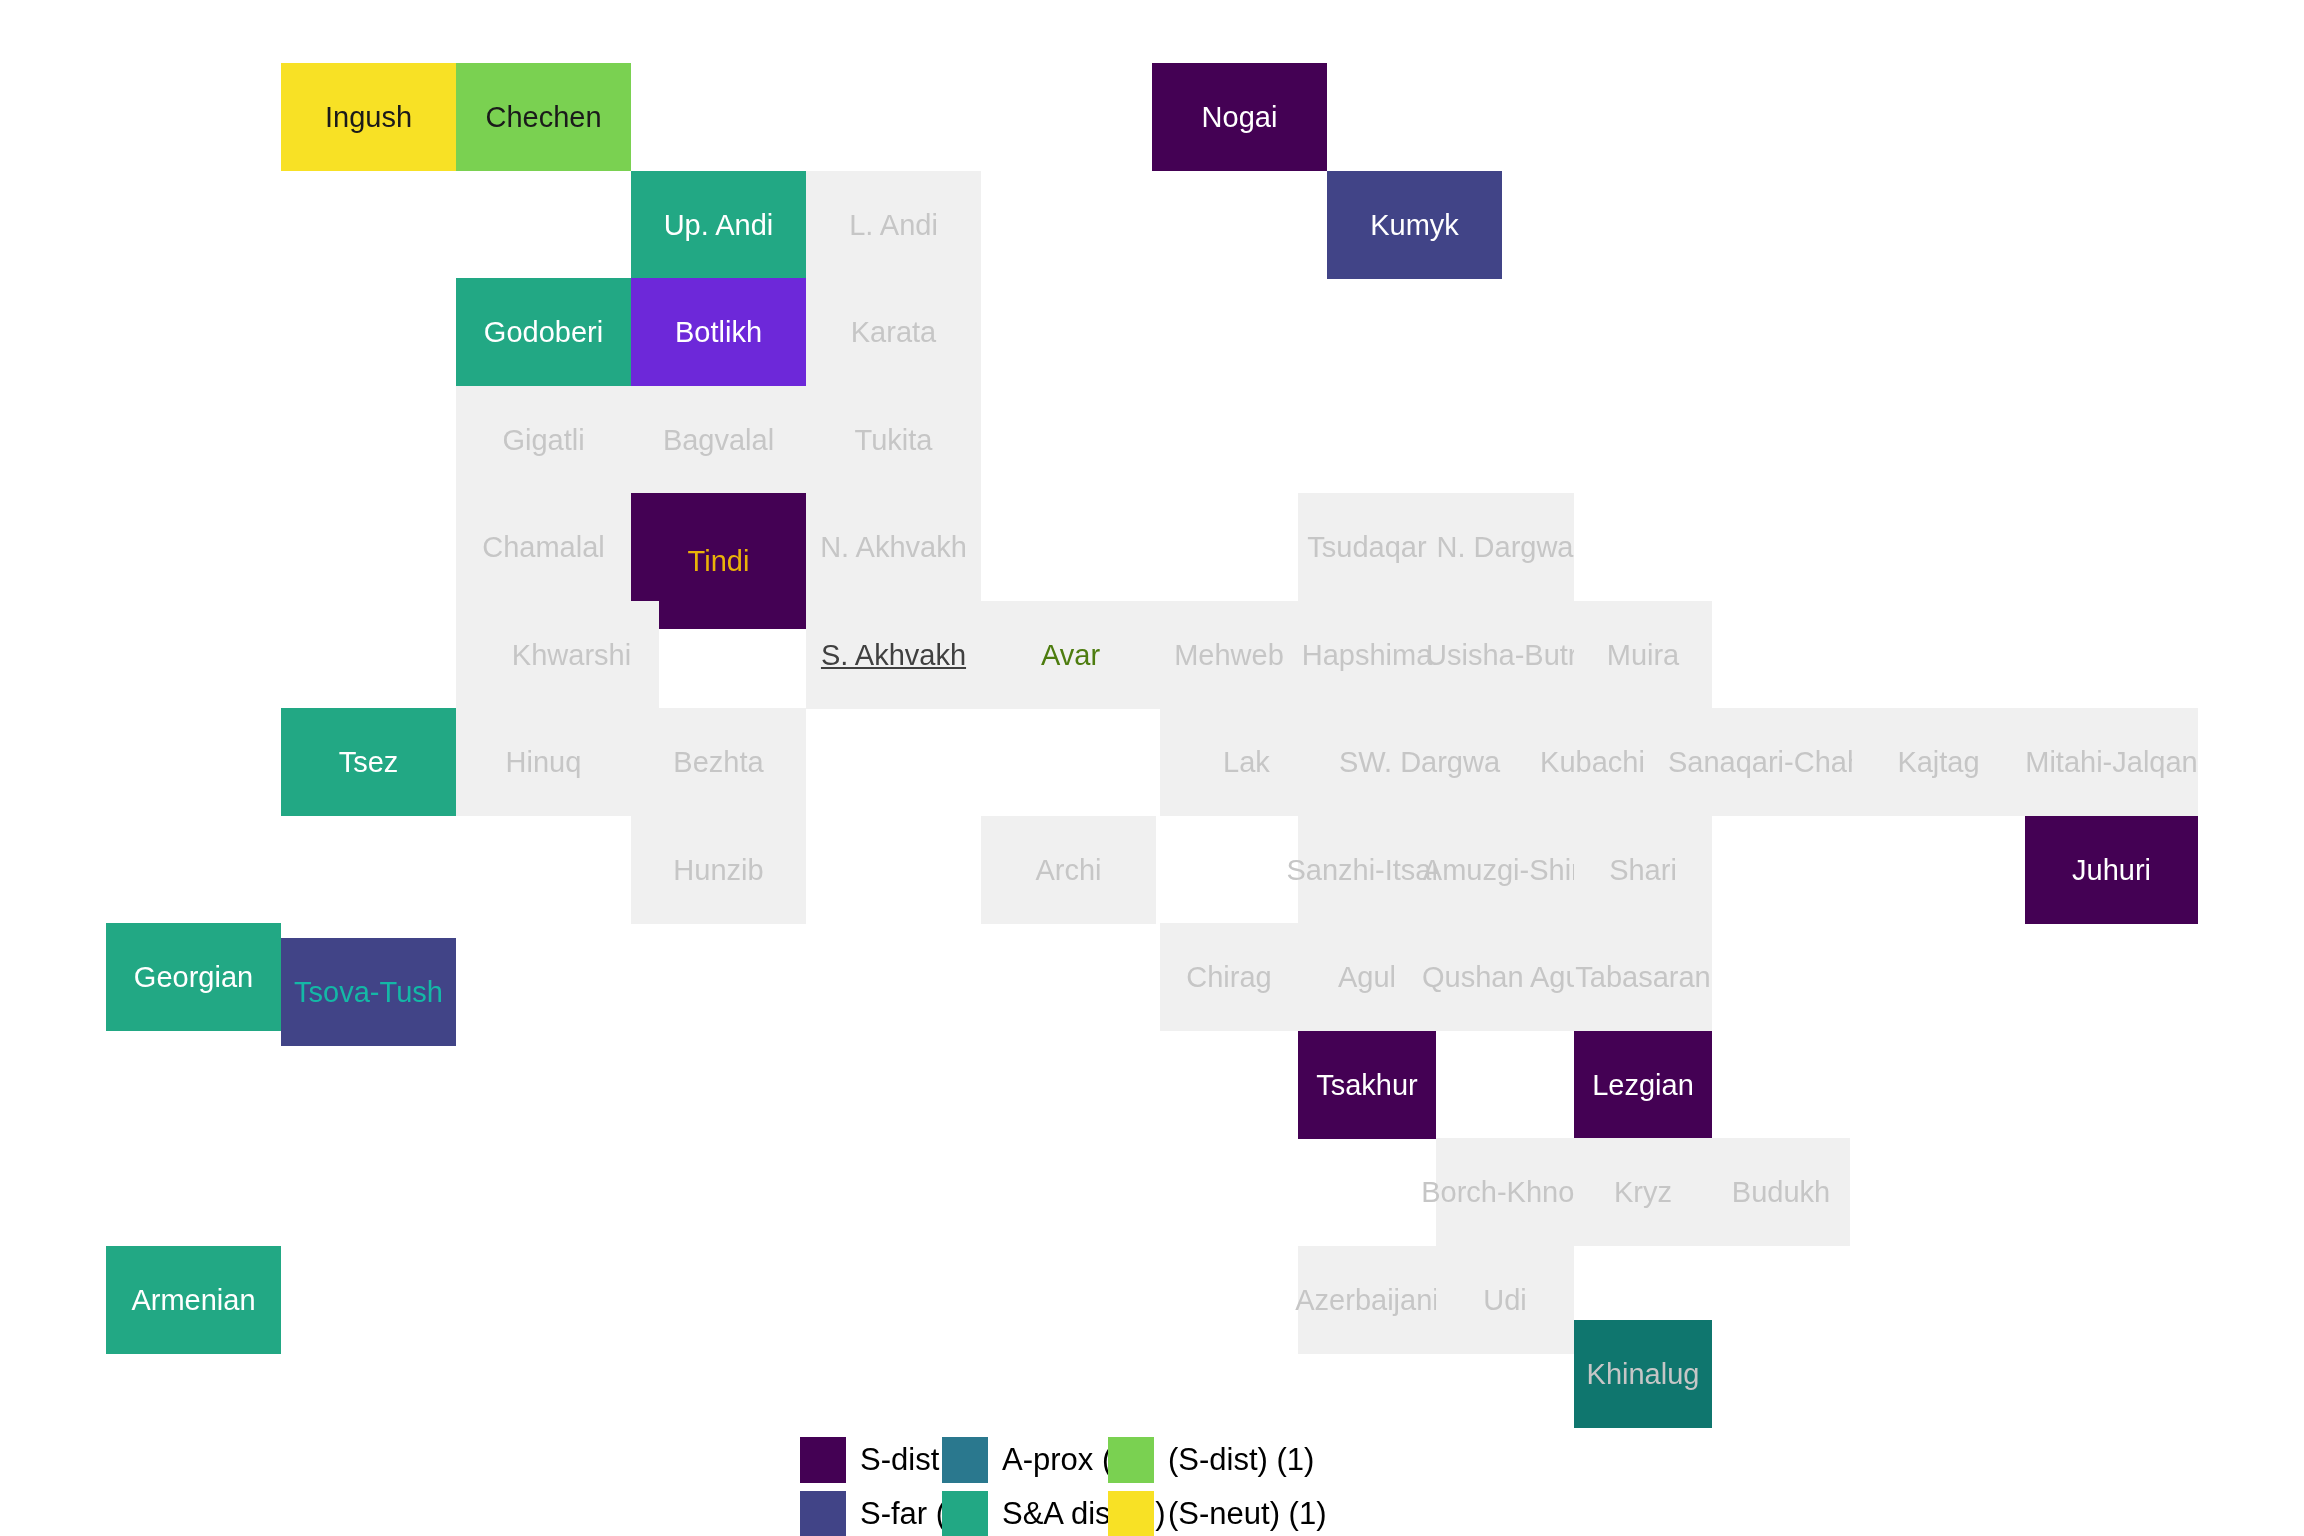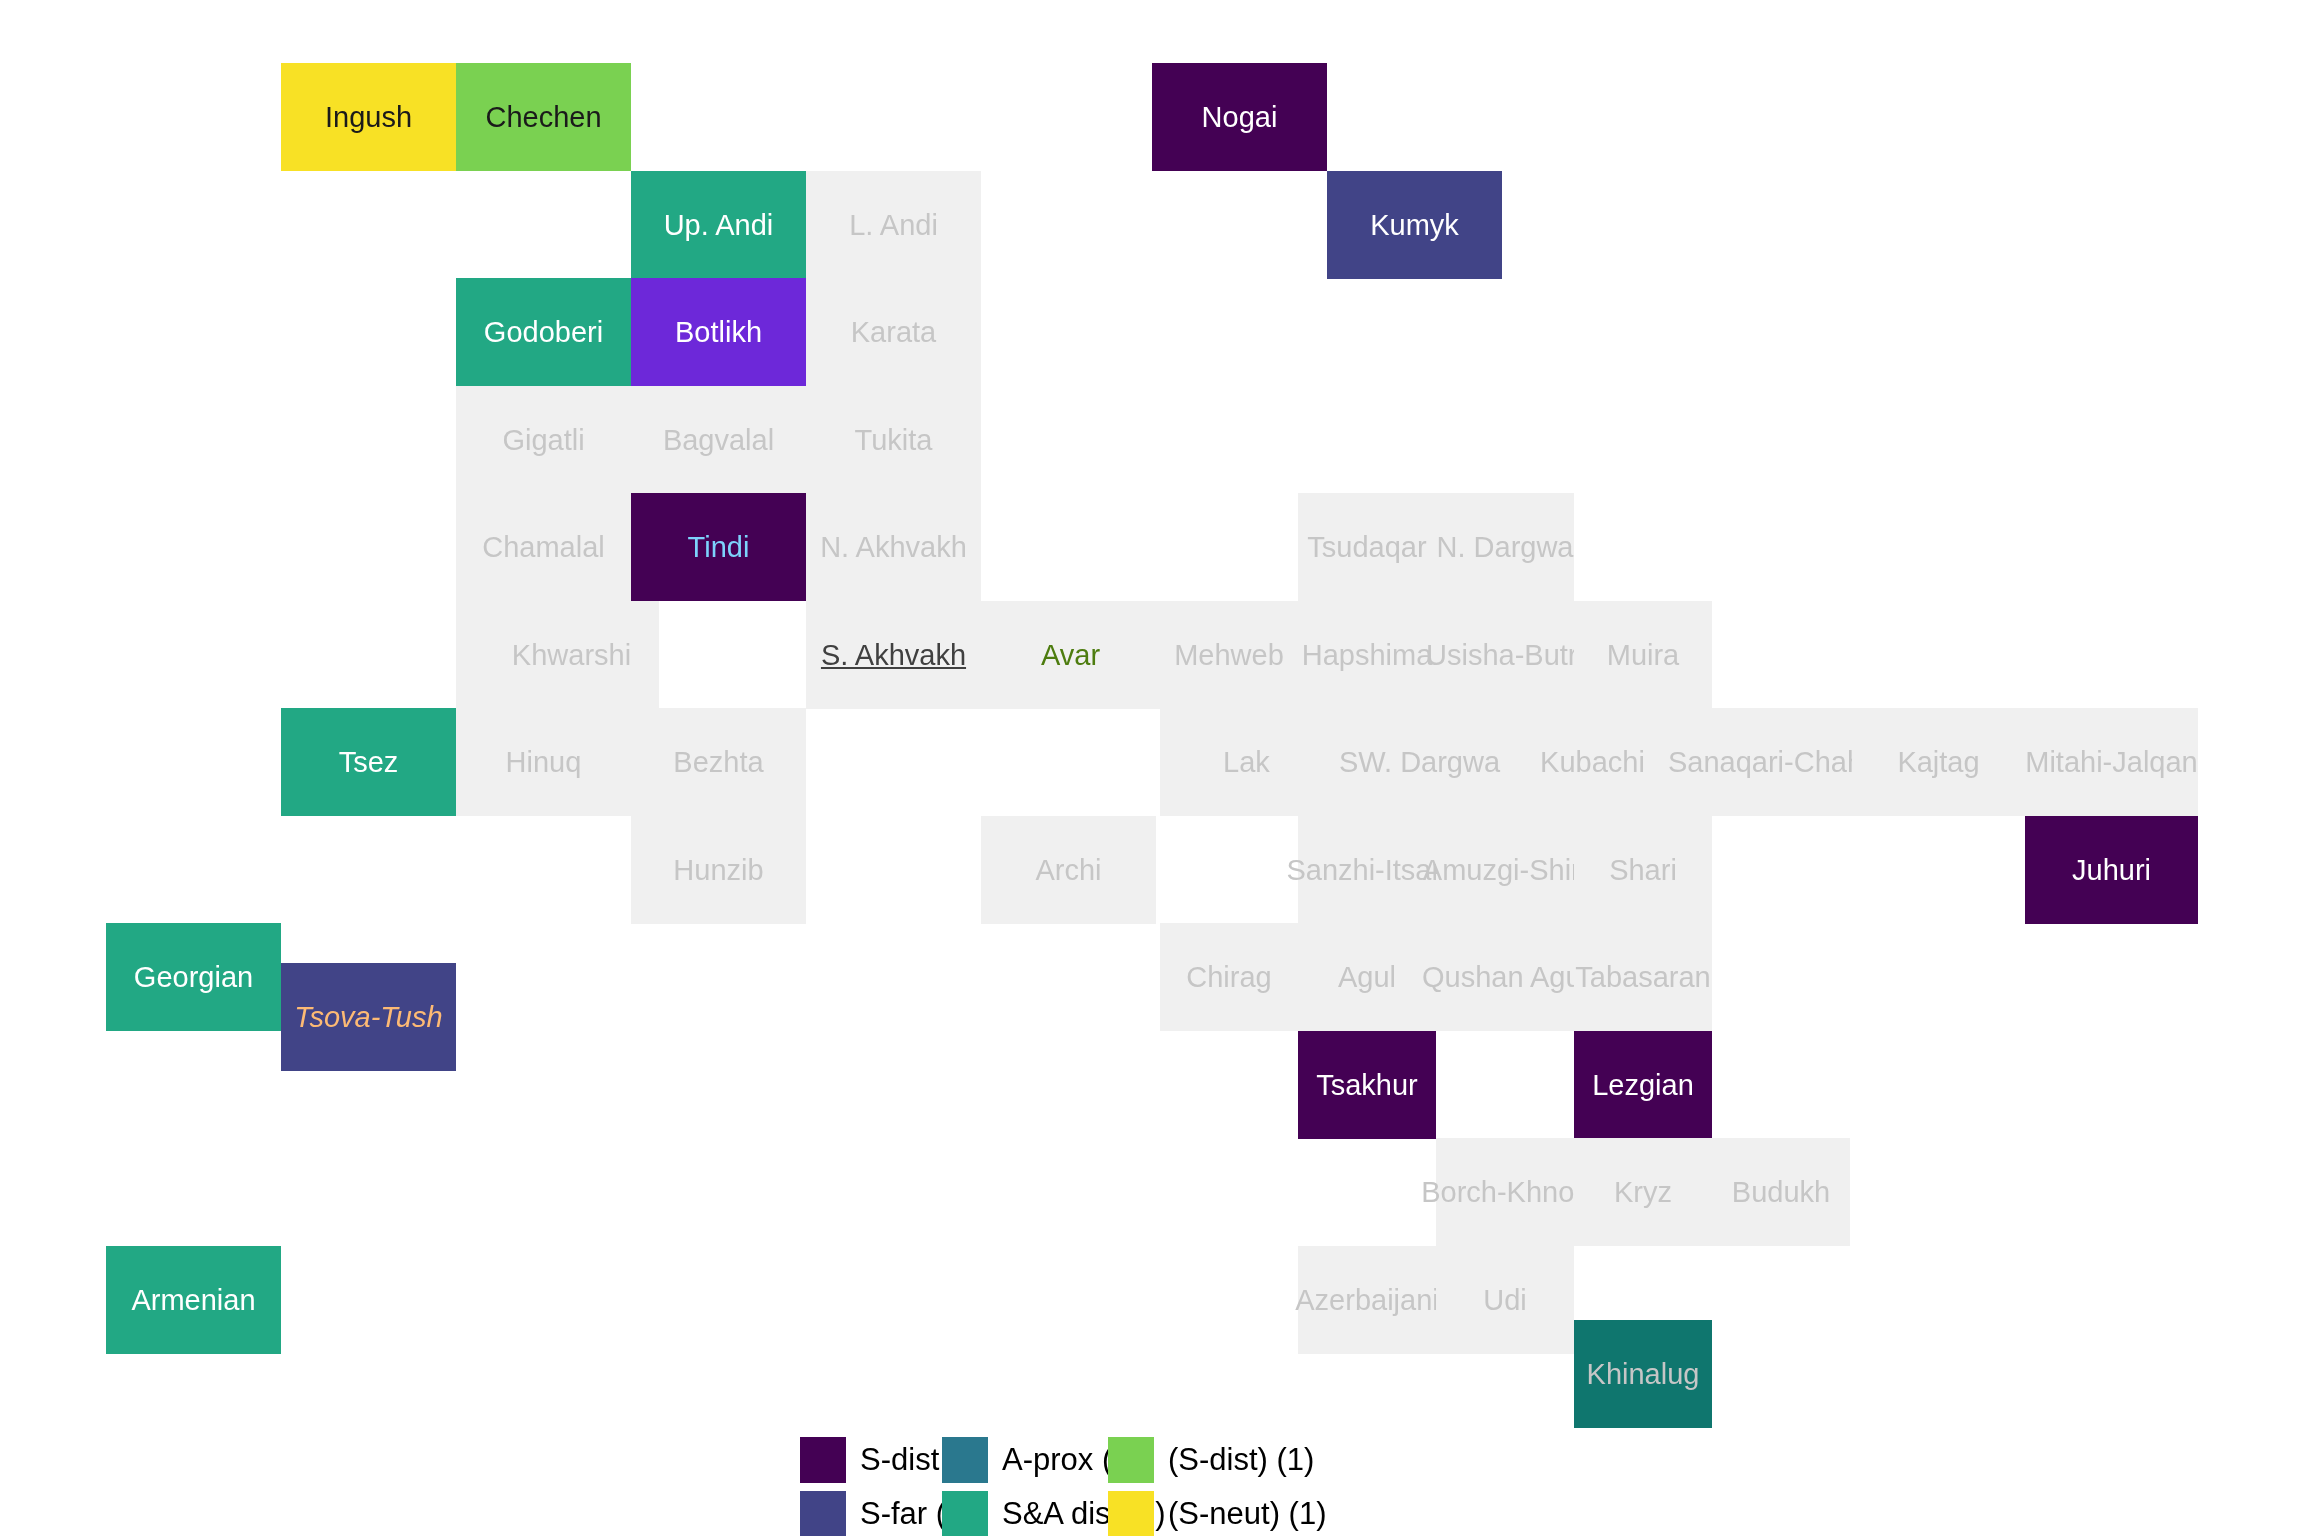--- a/index.html
+++ b/index.html
@@ -44,21 +44,21 @@
       <div class="tile" style="left: 806px; top: 171px; width: 175px; height: 108px; background: rgb(240, 240, 240); color: rgb(198, 198, 198);">L. Andi</div>
       <div class="tile" style="left: 631px; top: 171px; width: 175px; height: 108px; background: rgb(34, 168, 132); color: rgb(255, 255, 255);">Up. Andi</div>
       <div class="tile" style="left: 1327px; top: 171px; width: 175px; height: 108px; background: rgb(65, 68, 135); color: rgb(255, 255, 255);">Kumyk</div>
       <div class="tile" style="left: 456px; top: 278px; width: 175px; height: 108px; background: rgb(34, 168, 132); color: rgb(255, 255, 255);">Godoberi</div>
       <div class="tile" style="left: 631px; top: 278px; width: 175px; height: 108px; background: #6d28d9; color: rgb(255, 255, 255);">Botlikh</div>
       <div class="tile" style="left: 806px; top: 278px; width: 175px; height: 108px; background: rgb(240, 240, 240); color: rgb(198, 198, 198);">Karata</div>
       <div class="tile" style="left: 456px; top: 386px; width: 175px; height: 108px; background: rgb(240, 240, 240); color: rgb(198, 198, 198);">Gigatli</div>
       <div class="tile" style="left: 631px; top: 386px; width: 175px; height: 108px; background: rgb(240, 240, 240); color: rgb(198, 198, 198);">Bagvalal</div>
       <div class="tile" style="left: 806px; top: 386px; width: 175px; height: 108px; background: rgb(240, 240, 240); color: rgb(198, 198, 198);">Tukita</div>
       <div class="tile" style="left: 456px; top: 493px; width: 175px; height: 108px; background: rgb(240, 240, 240); color: rgb(198, 198, 198);">Chamalal</div>
-      <div class="tile" style="left: 631px; top: 493px; width: 175px; height: 108px; background: rgb(68, 1, 84); color: #7dd3fc;">Tindi</div>
+      <div class="tile" style="left: 631px; top: 493px; width: 175px; height: 136px; background: rgb(68, 1, 84); color: #eab308;">Tindi</div>
       <div class="tile" style="left: 806px; top: 493px; width: 175px; height: 108px; background: rgb(240, 240, 240); color: rgb(198, 198, 198);">N. Akhvakh</div>
       <div class="tile" style="left: 1298px; top: 493px; width: 138px; height: 108px; background: rgb(240, 240, 240); color: rgb(198, 198, 198);">Tsudaqar</div>
       <div class="tile" style="left: 1436px; top: 493px; width: 138px; height: 108px; background: rgb(240, 240, 240); color: rgb(198, 198, 198);">N. Dargwa</div>
       <div class="tile" style="left: 456px; top: 601px; width: 175px; height: 108px; background: rgb(240, 240, 240); color: rgb(198, 198, 198); padding-left: 28px;">Khwarshi</div>
       <div class="tile" style="left: 806px; top: 601px; width: 175px; height: 108px; background: rgb(240, 240, 240); color: #404040; text-decoration: underline;">S. Akhvakh</div>
       <div class="tile" style="left: 981px; top: 601px; width: 179px; height: 108px; background: rgb(240, 240, 240); color: #4d7c0f;">Avar</div>
       <div class="tile" style="left: 1160px; top: 601px; width: 138px; height: 108px; background: rgb(240, 240, 240); color: rgb(198, 198, 198);">Mehweb</div>
       <div class="tile" style="left: 1298px; top: 601px; width: 138px; height: 108px; background: rgb(240, 240, 240); color: rgb(198, 198, 198);">Hapshima</div>
       <div class="tile" style="left: 1436px; top: 601px; width: 138px; height: 108px; background: rgb(240, 240, 240); color: rgb(198, 198, 198);">Usisha-Butri</div>
       <div class="tile" style="left: 1574px; top: 601px; width: 138px; height: 108px; background: rgb(240, 240, 240); color: rgb(198, 198, 198);">Muira</div>
@@ -71,21 +71,21 @@
       <div class="tile" style="left: 1679px; top: 708px; width: 173px; height: 108px; background: rgb(240, 240, 240); color: rgb(198, 198, 198);">Sanaqari-Chah</div>
       <div class="tile" style="left: 1852px; top: 708px; width: 173px; height: 108px; background: rgb(240, 240, 240); color: rgb(198, 198, 198);">Kajtag</div>
       <div class="tile" style="left: 2025px; top: 708px; width: 173px; height: 108px; background: rgb(240, 240, 240); color: rgb(198, 198, 198);">Mitahi-Jalqan</div>
       <div class="tile" style="left: 631px; top: 816px; width: 175px; height: 108px; background: rgb(240, 240, 240); color: rgb(198, 198, 198);">Hunzib</div>
       <div class="tile" style="left: 981px; top: 816px; width: 175px; height: 108px; background: rgb(240, 240, 240); color: rgb(198, 198, 198);">Archi</div>
       <div class="tile" style="left: 1298px; top: 816px; width: 138px; height: 108px; background: rgb(240, 240, 240); color: rgb(198, 198, 198);">Sanzhi-Itsari</div>
       <div class="tile" style="left: 1436px; top: 816px; width: 138px; height: 108px; background: rgb(240, 240, 240); color: rgb(198, 198, 198);">Amuzgi-Shiri</div>
       <div class="tile" style="left: 1574px; top: 816px; width: 138px; height: 108px; background: rgb(240, 240, 240); color: rgb(198, 198, 198);">Shari</div>
       <div class="tile" style="left: 2025px; top: 816px; width: 173px; height: 108px; background: rgb(68, 1, 84); color: rgb(255, 255, 255);">Juhuri</div>
       <div class="tile" style="left: 106px; top: 923px; width: 175px; height: 108px; background: rgb(34, 168, 132); color: rgb(255, 255, 255);">Georgian</div>
-      <div class="tile" style="left: 281px; top: 963px; width: 175px; height: 108px; background: rgb(65, 68, 135); color: #fdba74; font-style: italic;">Tsova-Tush</div>
+      <div class="tile" style="left: 281px; top: 938px; width: 175px; height: 108px; background: rgb(65, 68, 135); color: #14b8a6;">Tsova-Tush</div>
       <div class="tile" style="left: 1160px; top: 923px; width: 138px; height: 108px; background: rgb(240, 240, 240); color: rgb(198, 198, 198);">Chirag</div>
       <div class="tile" style="left: 1298px; top: 923px; width: 138px; height: 108px; background: rgb(240, 240, 240); color: rgb(198, 198, 198);">Agul</div>
       <div class="tile" style="left: 1436px; top: 923px; width: 138px; height: 108px; background: rgb(240, 240, 240); color: rgb(198, 198, 198);">Qushan Agul</div>
       <div class="tile" style="left: 1574px; top: 923px; width: 138px; height: 108px; background: rgb(240, 240, 240); color: rgb(198, 198, 198);">Tabasaran</div>
       <div class="tile" style="left: 1298px; top: 1031px; width: 138px; height: 108px; background: rgb(68, 1, 84); color: rgb(255, 255, 255);">Tsakhur</div>
       <div class="tile" style="left: 1574px; top: 1031px; width: 138px; height: 108px; background: rgb(68, 1, 84); color: rgb(255, 255, 255);">Lezgian</div>
       <div class="tile" style="left: 1436px; top: 1138px; width: 138px; height: 108px; background: rgb(240, 240, 240); color: rgb(198, 198, 198);">Borch-Khnov</div>
       <div class="tile" style="left: 1574px; top: 1138px; width: 138px; height: 108px; background: rgb(240, 240, 240); color: rgb(198, 198, 198);">Kryz</div>
       <div class="tile" style="left: 1712px; top: 1138px; width: 138px; height: 108px; background: rgb(240, 240, 240); color: rgb(198, 198, 198);">Budukh</div>
       <div class="tile" style="left: 106px; top: 1246px; width: 175px; height: 108px; background: rgb(34, 168, 132); color: rgb(255, 255, 255);">Armenian</div>

